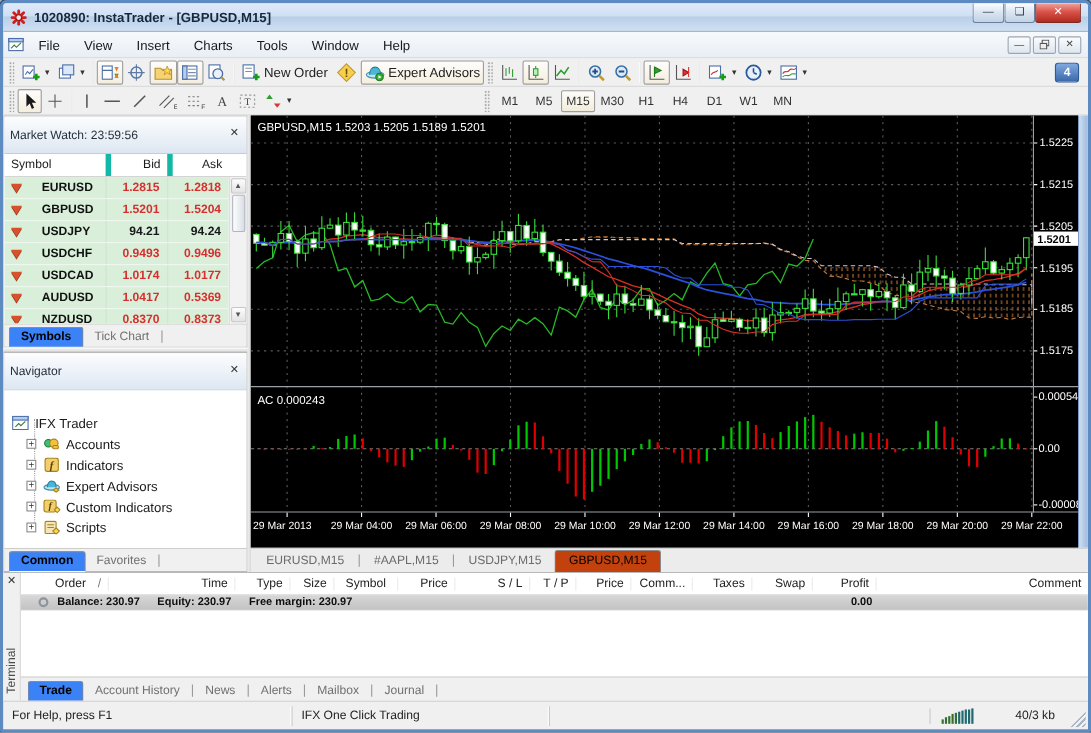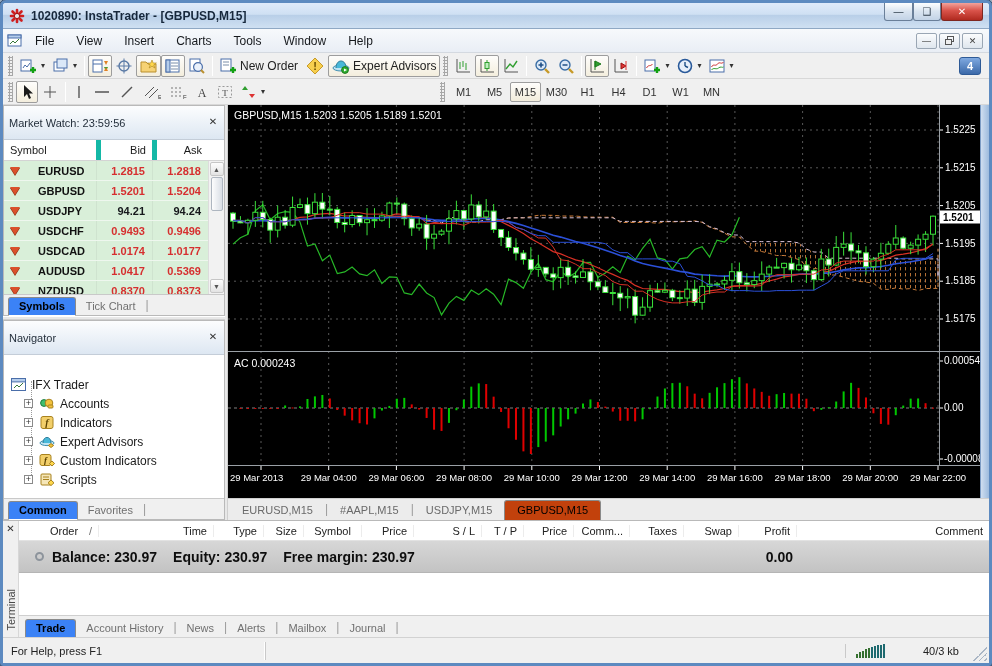--- a/index.html
+++ b/index.html
@@ -90,21 +90,21 @@
   .tstrip .x{margin-top:3px;font-size:10px;color:#333;line-height:10px;}
   .tlabel{margin-top:auto;margin-bottom:6px;writing-mode:vertical-rl;transform:rotate(180deg);font-size:11px;color:#4a4a4a;}
   .tbody{flex:1;display:flex;flex-direction:column;min-width:0;}
   .thead{display:flex;height:20px;align-items:center;font-size:11px;color:#222;background:#fff;border-bottom:1px solid #e2e2e2;}
   .thc{padding:0 6px;text-align:right;border-right:1px solid #ececec;white-space:nowrap;}
   .thc.l{text-align:left;}
   .w-order{width:80px;display:flex;justify-content:space-between;padding-left:31px;}
   .w-time{width:115px;}.w-type{width:50px;}.w-size{width:40px;}.w-symbol{width:58px;text-align:center;}
   .w-price{width:52px;}.w-sl{width:68px;}.w-tp{width:42px;}.w-price2{width:50px;}.w-comm{width:56px;}
   .w-taxes{width:54px;}.w-swap{width:55px;}.w-profit{width:58px;}.w-comment{flex:1;text-align:right;}
-  .tbalance{display:flex;height:32px;align-items:center;font-size:14px;font-weight:bold;color:#0e0e0e;
+  .tbalance{display:flex;height:14px;align-items:center;font-size:10px;font-weight:bold;color:#0e0e0e;
             background:linear-gradient(#d7d7d7,#c3c3c3);border-bottom:1px solid #b5b5b5;}
   .bal-ic{width:9px;height:9px;border:2px solid #8d949c;border-radius:50%;margin:0 8px 0 16px;}
   .bal-txt{margin-right:16px;}
   .bal-fill{flex:1;}
   .bal-profit{width:58px;text-align:right;padding-right:6px;}
   .bal-comment{width:190px;}
   .tempty{flex:1;background:#fff;}
   .ttabs{height:22px;display:flex;align-items:flex-end;background:#f0f0f0;border-top:1px solid #cfcfcf;padding:0 6px;}
   
   .statusbar{height:26px;display:flex;align-items:center;background:#f0f0f0;border-top:1px solid #d2d2d2;font-size:11px;color:#222;}
@@ -1038,20 +1038,21 @@
         <div class="ptab">Mailbox</div>
         <div class="ptab-div">|</div>
         <div class="ptab">Journal</div>
         <div class="ptab-div">|</div>
       </div>
     </div>
   </div>
 
   <div class="statusbar">
     <div class="st st1">For Help, press F1</div>
+    <div class="st st2">IFX One Click Trading</div>
     <div class="stfill"></div>
     <div class="bars">
       <i style="height:4px"></i>
         <i style="height:6px"></i>
         <i style="height:7px"></i>
         <i style="height:9px"></i>
         <i style="height:10px"></i>
       <i style="height:11px"></i>
         <i style="height:12px"></i>
         <i style="height:13px"></i>

